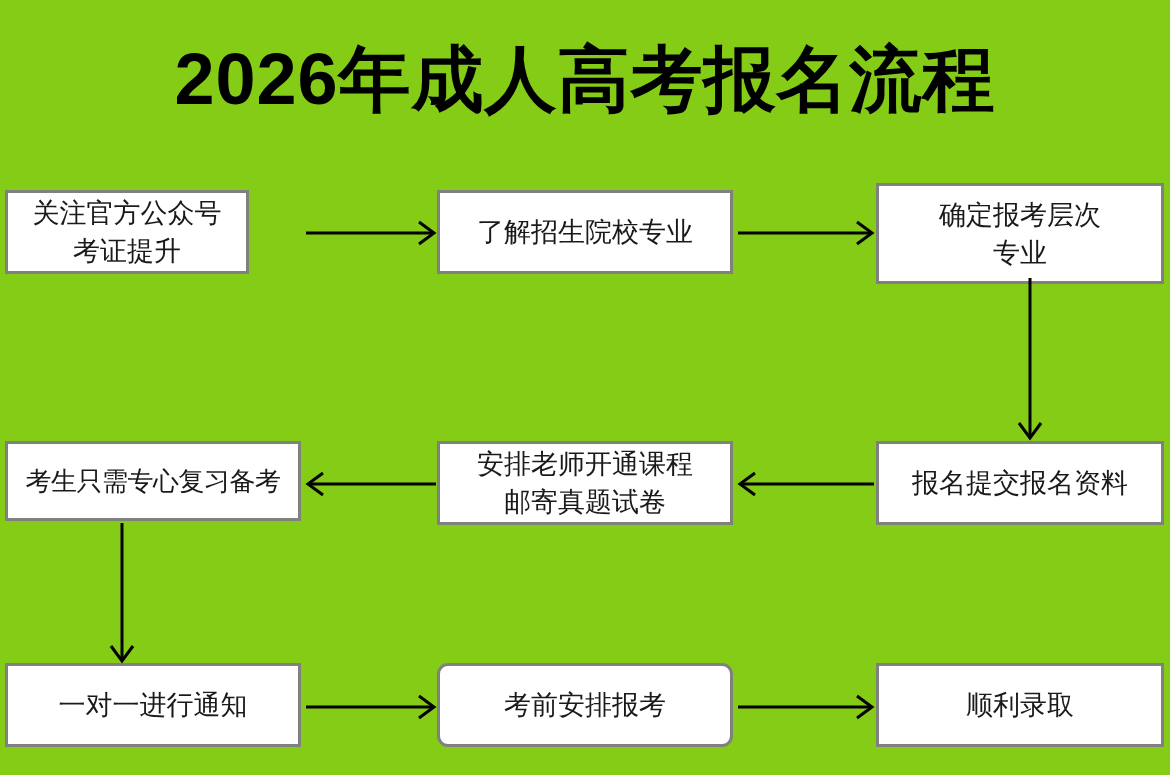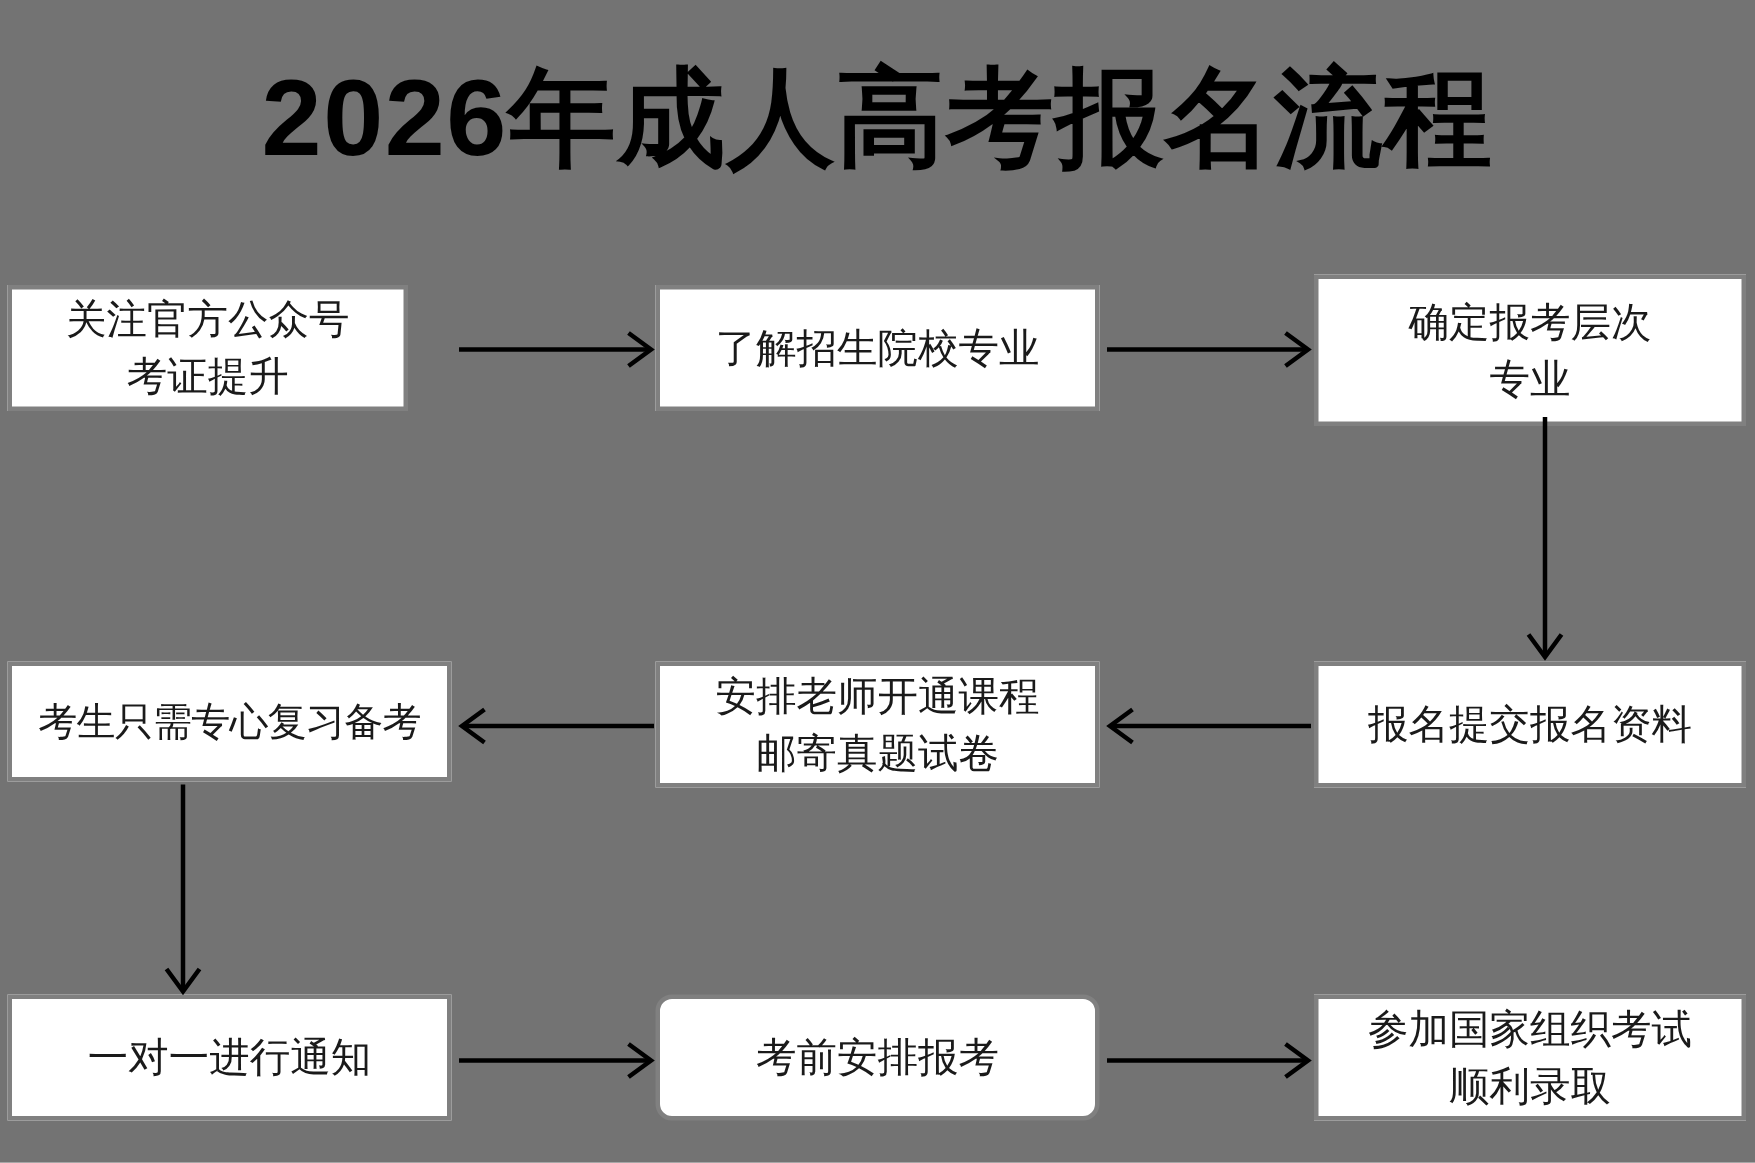--- a/index.html
+++ b/index.html
@@ -11,21 +11,21 @@
     width: 1170px;
     height: 775px;
     font-family: "Liberation Sans", "DejaVu Sans", sans-serif;
     color: #000000;
     overflow: hidden;
   }
   #canvas {
     position: relative;
     width: 1170px;
     height: 775px;
-    background: #737373;
+    background: #84cc16;
     text-decoration: underline;
   }
   .title {
     position: absolute;
     left: 0;
     top: 36px;
     width: 1170px;
     text-align: center;
     font-size: 72px;
     font-weight: bold;
@@ -45,21 +45,21 @@
     justify-content: center;
     color: #1a1a1a;
     font-size: 27px;
     line-height: 38px;
     font-weight: 400;
     text-align: center;
     white-space: nowrap;
   }
   .node .line2 { display: block; }
   
-  #n1 { left: 5px;   top: 190px; width: 267px; height: 84px; }
+  #n1 { left: 5px;   top: 190px; width: 244px; height: 84px; }
   #n2 { left: 437px; top: 190px; width: 296px; height: 84px; }
   #n3 { left: 876px; top: 183px; width: 288px; height: 101px; }
   
   #n4 { left: 5px;   top: 441px; width: 296px; height: 80px; }
   #n5 { left: 437px; top: 441px; width: 296px; height: 84px; }
   #n6 { left: 876px; top: 441px; width: 288px; height: 84px; }
   
   #n7 { left: 5px;   top: 663px; width: 296px; height: 84px; }
   #n8 { left: 437px; top: 663px; width: 296px; height: 84px; border-radius: 11px; }
   #n9 { left: 876px; top: 663px; width: 288px; height: 84px; }
@@ -121,21 +121,20 @@
 
   <div class="node" id="n7">
     <span class="line2">一对一进行通知</span>
   </div>
 
   <div class="node" id="n8">
     <span class="line1">考前安排报考</span>
   </div>
 
   <div class="node" id="n9">
-    <span class="line1">参加国家组织考试</span>
     <span class="line2">顺利录取</span>
   </div>
 
   <div class="conn" style="left:306px; top:218px; width:130px; height:30px;">
     <svg width="130" height="30" viewBox="0 0 130 30">
       <line class="edge-line" x1="0" y1="15" x2="126" y2="15"></line>
       <polyline class="edge-head" points="113,4 128,15 113,26"></polyline>
     </svg>
   </div>
 

